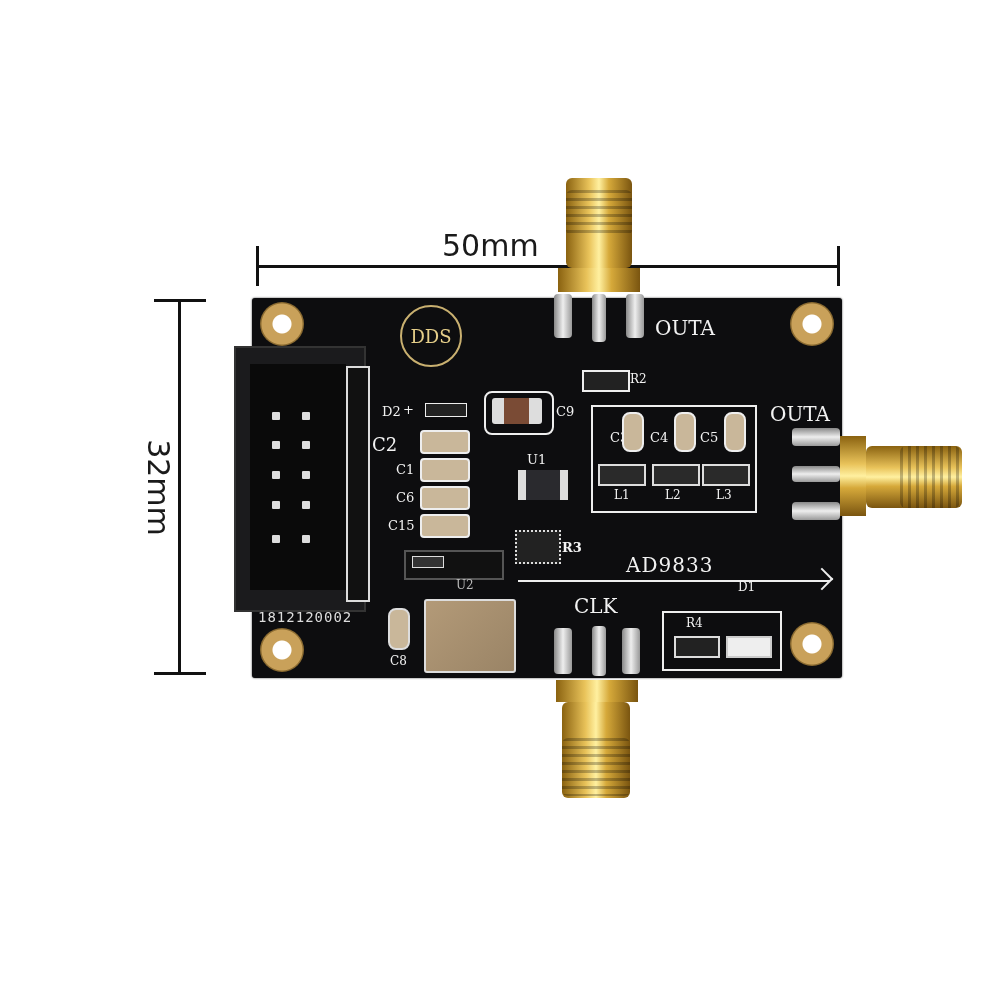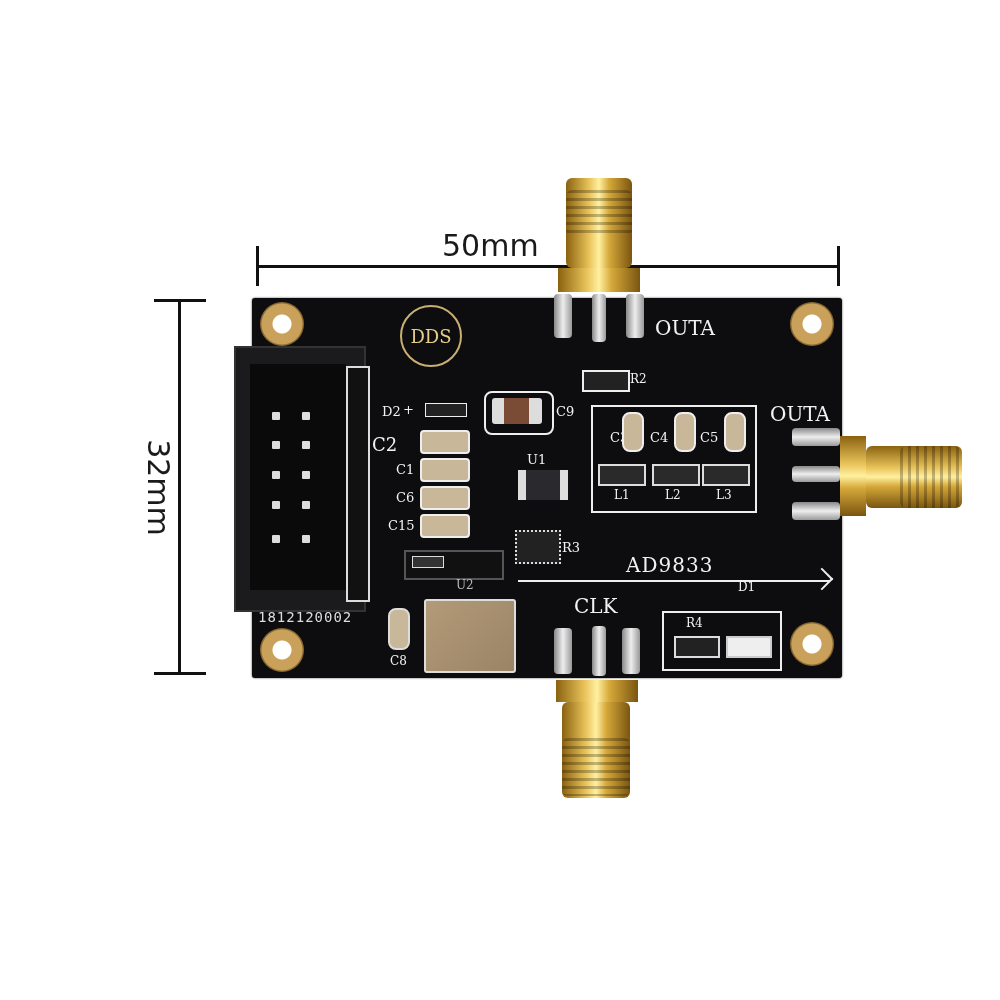--- a/index.html
+++ b/index.html
@@ -75,21 +75,21 @@
 <div class="abs smd" style="left:420px;top:458px;width:46px;height:20px;"></div>
 <div class="abs silk" style="left:396px;top:490px;font-size:13px;">C6</div>
 <div class="abs smd" style="left:420px;top:486px;width:46px;height:20px;"></div>
 <div class="abs silk" style="left:388px;top:518px;font-size:13px;">C15</div>
 <div class="abs smd" style="left:420px;top:514px;width:46px;height:20px;"></div>
 
 <div class="abs silk" style="left:527px;top:452px;font-size:13px;">U1</div>
 <div class="abs" style="left:518px;top:470px;width:34px;height:30px;background:#2a2a2e;border-left:8px dashed #ddd;border-right:8px dashed #ddd;"></div>
 
 <div class="abs" style="left:515px;top:530px;width:42px;height:30px;background:#222;border:2px dotted #ddd;"></div>
-<div class="abs silk" style="left:562px;top:540px;font-size:13px;">R3</div>
+<div class="abs silk" style="left:562px;top:540px;font-size:13px;font-weight:bold;">R3</div>
 
 <div class="abs" style="left:404px;top:550px;width:96px;height:26px;border:2px solid #555;background:#111;"></div>
 <div class="abs" style="left:412px;top:556px;width:30px;height:10px;background:#333;border:1px solid #ddd;"></div>
 <div class="abs silk" style="left:456px;top:578px;font-size:12px;color:#bbb;">U2</div>
 
 <div class="abs" style="left:582px;top:370px;width:44px;height:18px;border:2px solid #eee;background:#222;"></div>
 <div class="abs silk" style="left:630px;top:372px;font-size:12px;text-align:center;">R2</div>
 
 <div class="abs box" style="left:591px;top:405px;width:162px;height:104px;"></div>
 <div class="abs silk" style="left:598px;top:430px;font-size:13px;margin-left:12px;">C3</div>

